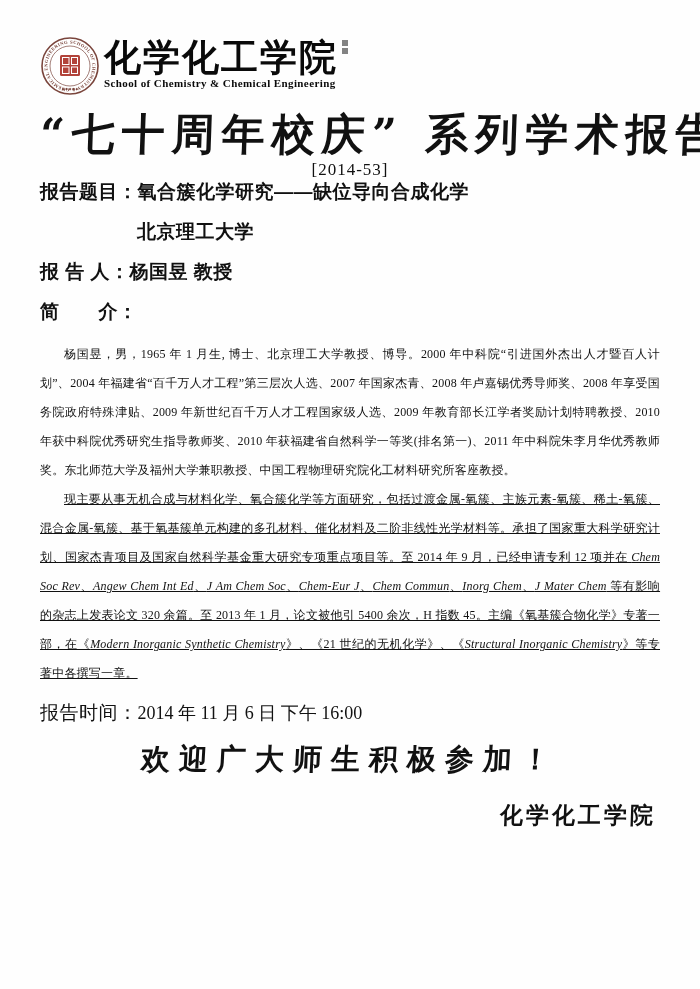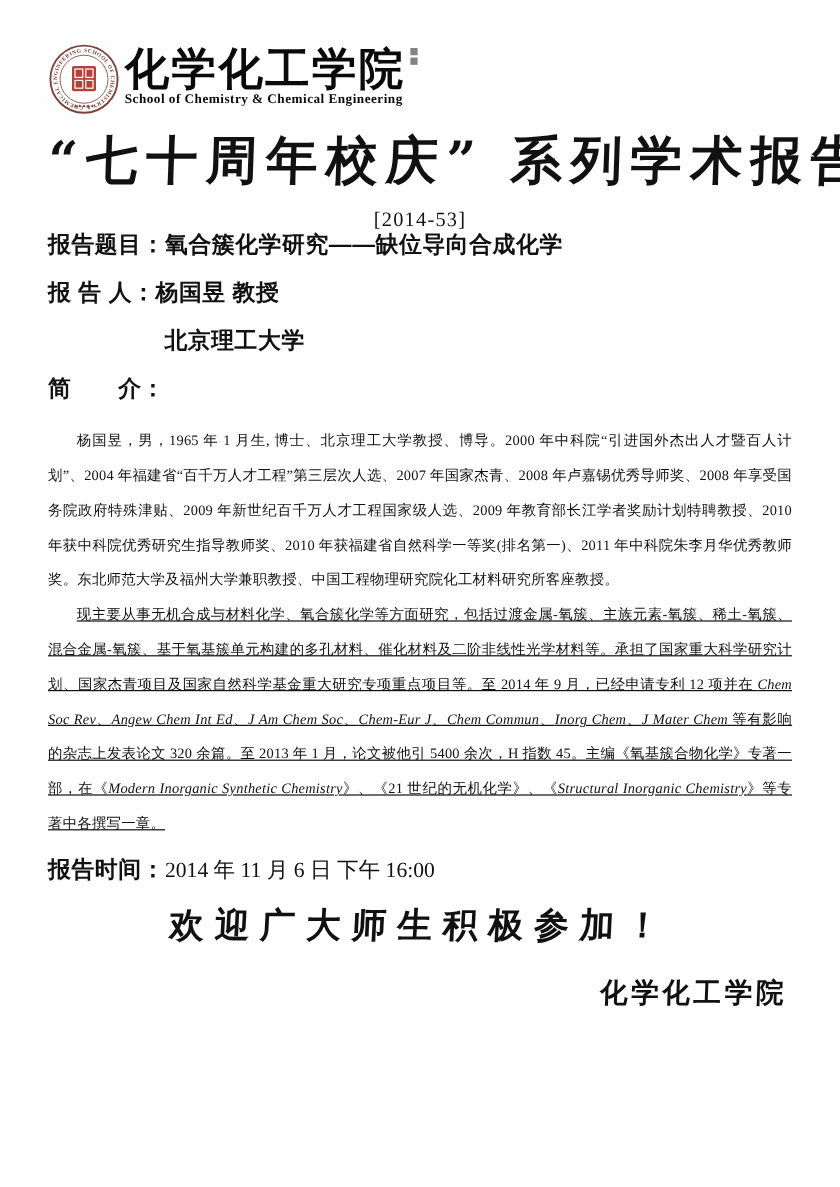--- a/index.html
+++ b/index.html
@@ -37,21 +37,21 @@
     margin-top:8px;
     text-align:center;
     font-family:"DejaVu Serif","Liberation Serif",serif;
     font-weight:900;
     font-size:43px; line-height:52px;
     letter-spacing:7px;
     transform:skewX(-2deg);
     white-space:nowrap;
   }
   .series-no {
-    text-align:center; margin-top:13px;
+    text-align:center; 
     font-size:17px; letter-spacing:1px;
   }
 
   
   .info { margin-top:0; }
   .info-line {
     font-family:"Liberation Sans","DejaVu Sans",sans-serif;
     font-weight:bold; font-size:19px; line-height:24px;
     margin-bottom:16px; letter-spacing:.5px;
   }
@@ -65,21 +65,21 @@
     letter-spacing:.2px;
   }
   .body-p + .body-p { margin-top:0;text-decoration:underline; }
   .it { font-style:italic; font-family:"Liberation Serif",serif; }
 
   
   .details { margin-top:12px; }
   .detail-line { margin-bottom:13px; font-size:18px; line-height:25px; }
   .detail-line .dlabel {
     font-family:"Liberation Sans","DejaVu Sans",sans-serif;
-    font-weight:bold; font-size:19px; letter-spacing:.5px;margin-top:20px;
+    font-weight:normal; font-size:19px; letter-spacing:.5px;margin-top:20px;
   }
   .detail-line .dvalue { font-size:18px; }
 
   
   .welcome {
     margin-top:14px; text-align:center;
     font-family:"DejaVu Serif","Liberation Serif",serif;
     font-weight:900; font-size:29px; letter-spacing:9px;
     transform:skewX(-3deg);
     white-space:nowrap;
@@ -126,24 +126,24 @@
     </div>
   </div>
 
   <div class="main-title">“七十周年校庆” 系列学术报告</div>
   <div class="series-no">[2014-53]</div>
 
   <div class="info">
     <div class="info-line">
       <span class="label">报告题目：</span><span class="value">氧合簇化学研究——缺位导向合成化学</span>
     </div>
+    <div class="info-line affiliation">北京理工大学</div>
     <div class="info-line">
       <span class="label">报 告 人：</span><span class="value">杨国昱 教授</span>
     </div>
-    <div class="info-line affiliation">北京理工大学</div>
     <div class="info-line">简　　介：</div>
   </div>
 
   <p class="body-p">杨国昱，男，1965 年 1 月生, 博士、北京理工大学教授、博导。2000 年中科院“引进国外杰出人才暨百人计划”、2004 年福建省“百千万人才工程”第三层次人选、2007 年国家杰青、2008 年卢嘉锡优秀导师奖、2008 年享受国务院政府特殊津贴、2009 年新世纪百千万人才工程国家级人选、2009 年教育部长江学者奖励计划特聘教授、2010 年获中科院优秀研究生指导教师奖、2010 年获福建省自然科学一等奖(排名第一)、2011 年中科院朱李月华优秀教师奖。东北师范大学及福州大学兼职教授、中国工程物理研究院化工材料研究所客座教授。</p>
   <p class="body-p"><span>现主要从事无机合成与材料化学、氧合簇化学等方面研究，包括过渡金属-氧簇、主族元素-氧簇、稀土-氧簇、混合金属-氧簇、基于氧基簇单元构建的多孔材料、催化材料及二阶非线性光学材料等。承担了国家重大科学研究计划、国家杰青项目及国家自然科学基金重大研究专项重点项目等。至 2014 年 9 月，已经申请专利 12 项并在 </span><span class="it">Chem Soc Rev</span><span>、</span><span class="it">Angew Chem Int Ed</span><span>、</span><span class="it">J Am Chem Soc</span><span>、</span><span class="it">Chem-Eur J</span><span>、</span><span class="it">Chem Commun</span><span>、</span><span class="it">Inorg Chem</span><span>、</span><span class="it">J Mater Chem</span><span> 等有影响的杂志上发表论文 320 余篇。至 2013 年 1 月，论文被他引 5400 余次，H 指数 45。主编《氧基簇合物化学》专著一部，在《</span><span class="it">Modern Inorganic Synthetic Chemistry</span><span>》、《21 世纪的无机化学》、《</span><span class="it">Structural Inorganic Chemistry</span><span>》等专著中各撰写一章。</span></p>
 
   <div class="details">
     <div class="detail-line">
       <span class="dlabel">报告时间：</span><span class="dvalue">2014 年 11 月 6 日  下午 16:00</span>
     </div>

